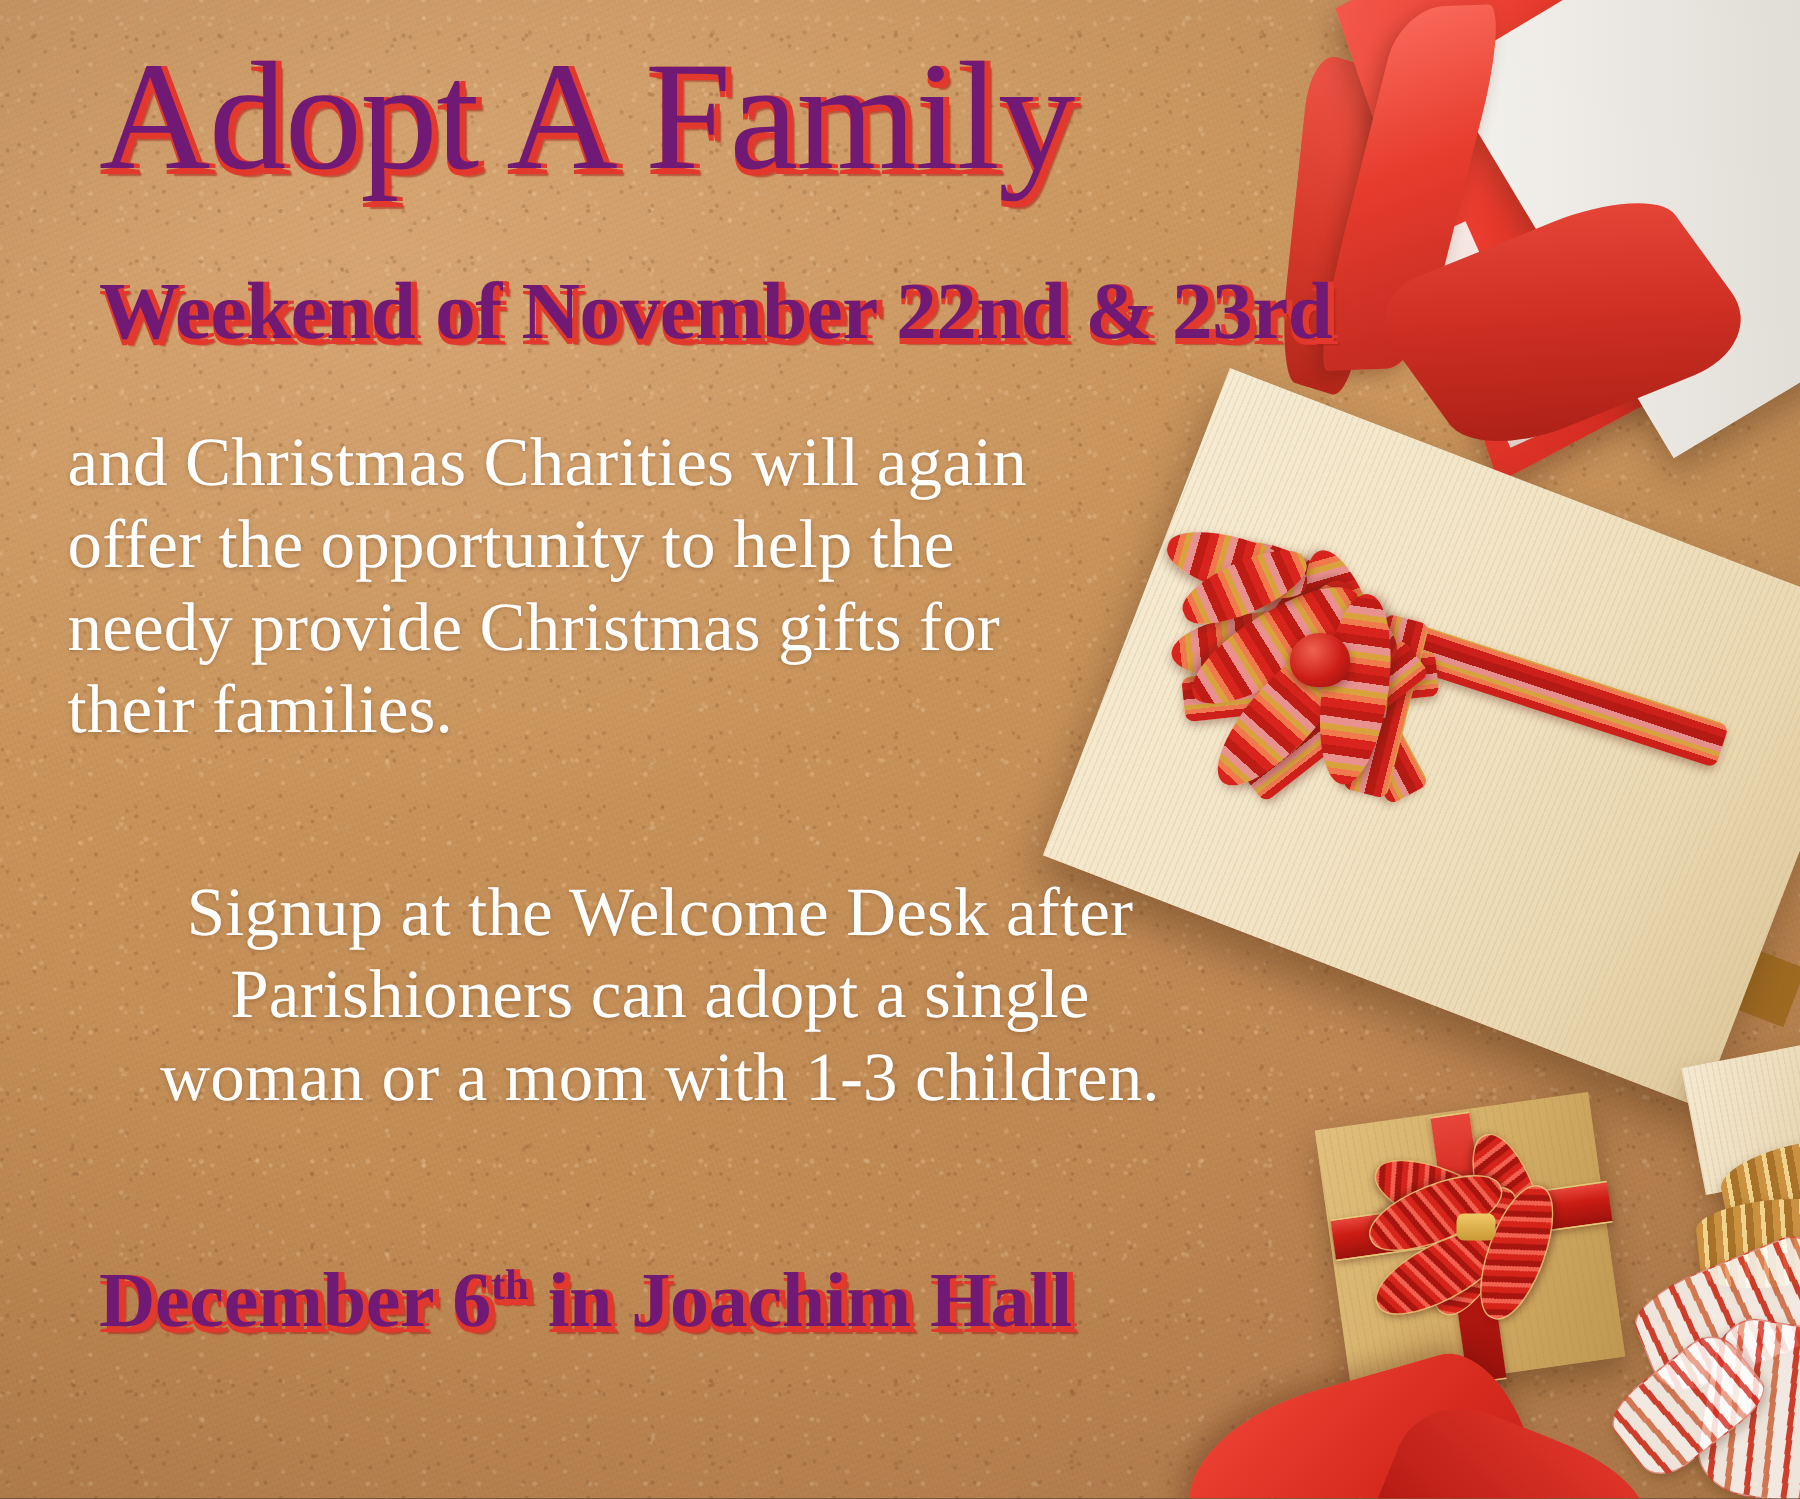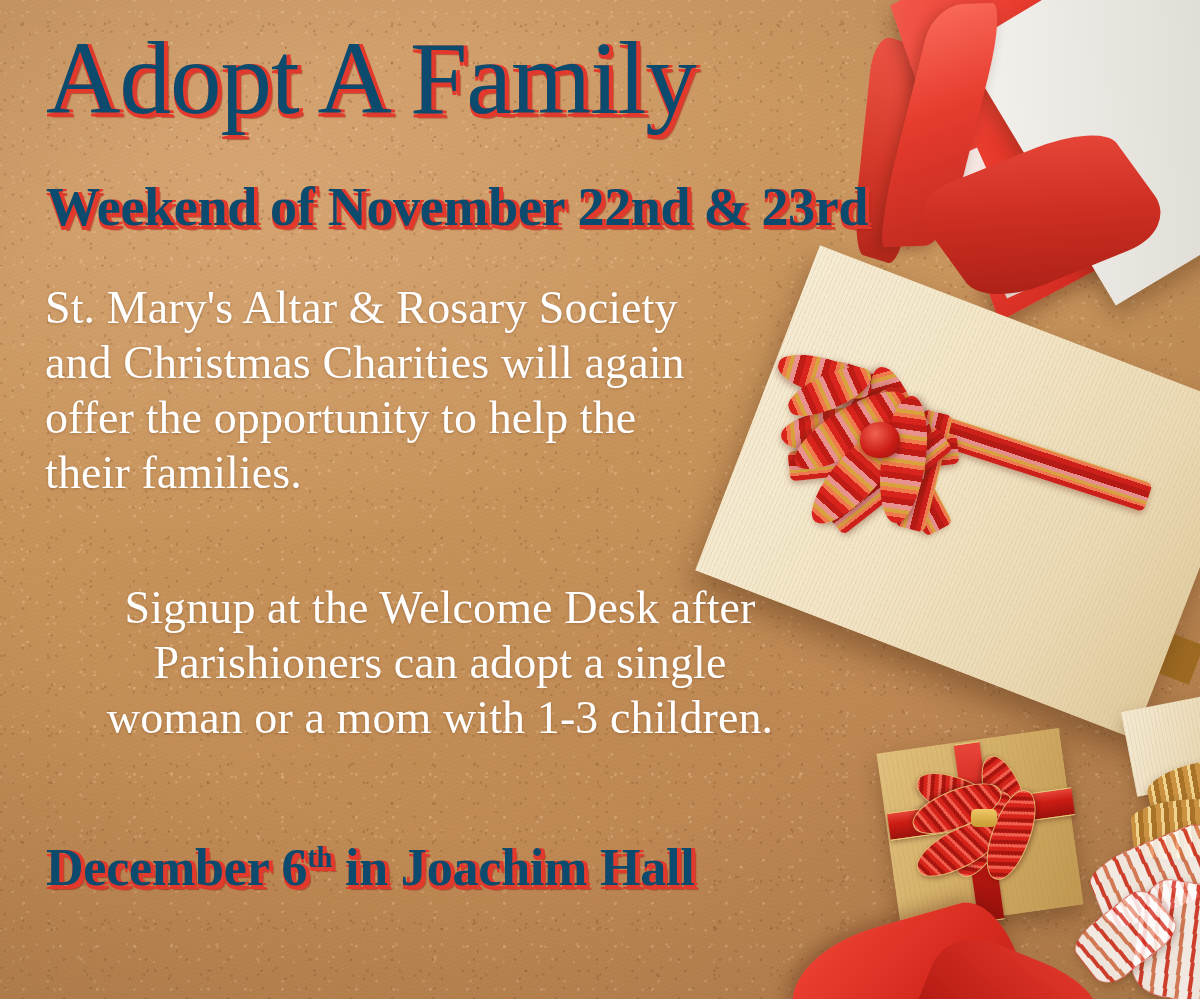--- a/index.html
+++ b/index.html
@@ -267,26 +267,27 @@
   }
 
   
   #content {
     position: absolute;
     inset: 0;
     z-index: 40;
   }
 
   .shadow-red {
-    color: #0c4a6e;
+    color: #701a75;
     text-shadow:
        4px 4px 0 #e2392c,
        4px 0   0 #e2392c,
        0   4px 0 #e2392c,
        5px 5px 1px rgba(160,30,20,.55);
+    margin-left: 20px;
   }
 
   #title {
     position: absolute;
     left: 46px; top: 24px;
     font-size: 103px;
     line-height: 1.05;
     letter-spacing: -1px;
     white-space: nowrap;
   }
@@ -387,23 +388,23 @@
   <div class="decor" id="red-swath"></div>
   <div class="decor" id="red-swath-2"></div>
 
   <div id="content">
 
     <div id="title" class="shadow-red">Adopt A Family</div>
 
     <div id="subtitle" class="shadow-red">Weekend of November 22nd &amp; 23rd</div>
 
     <div class="body-para" id="para-1">
-      <span class="ln">St. Mary's Altar &amp; Rosary Society</span>
       <span class="ln">and Christmas Charities will again</span>
       <span class="ln">offer the opportunity to help the</span>
+      <span class="ln">needy provide Christmas gifts for</span>
       <span class="ln">their families.</span>
     </div>
 
     <div class="body-para" id="para-2">
       <span class="ln">Signup at the Welcome Desk after</span>
       <span class="ln">Parishioners can adopt a single</span>
       <span class="ln">woman or a mom with 1-3 children.</span>
     </div>
 
     <div id="footer" class="shadow-red">

